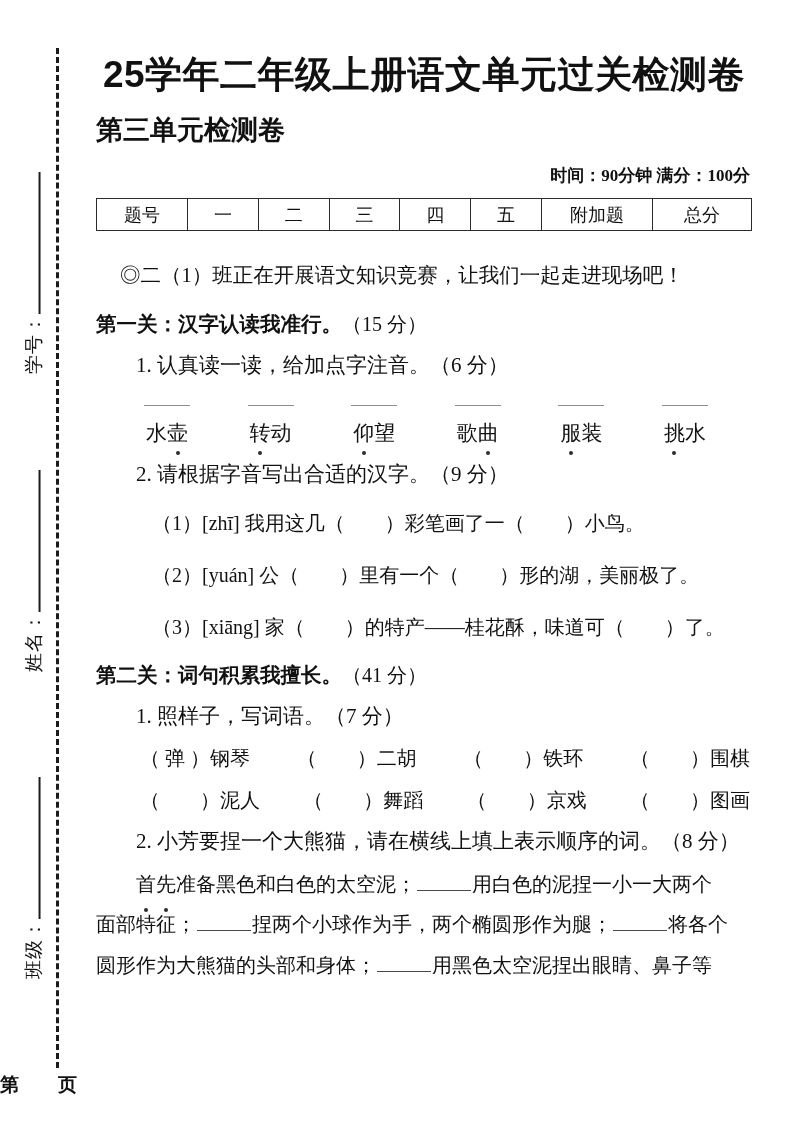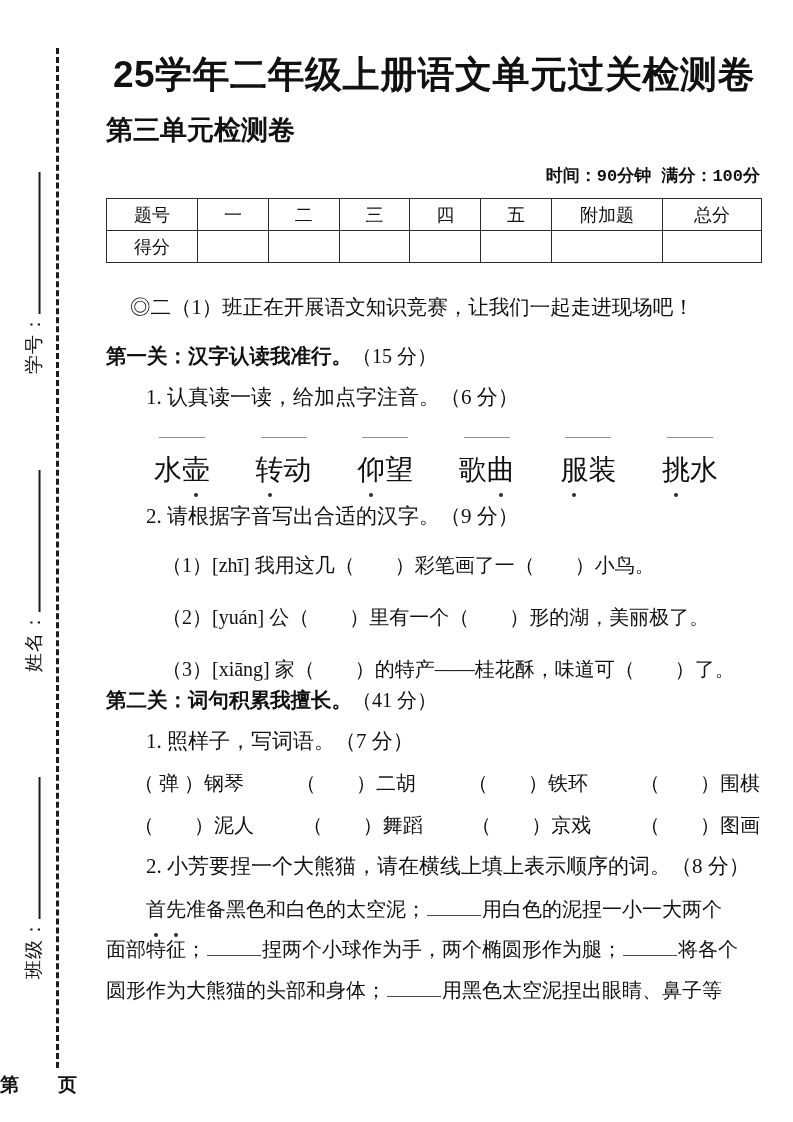--- a/index.html
+++ b/index.html
@@ -16,71 +16,71 @@
   .side-item > span {
     position:absolute; left:0; top:0; white-space:nowrap;
     transform: translate(-50%,-50%) rotate(-90deg);
     font-size:19px; letter-spacing:1px;
   }
   .side-blank {
     display:inline-block; width:142px; height:1.05em;
     border-bottom:2.4px solid #1c1c1c; vertical-align:baseline;
   }
   
-  .main { position:absolute; left:106px; top:0; width:656px; }
+  .main { position:absolute; left:96px; top:0; width:656px; }
   .title {
     margin:50px 0 0 0; text-align:center;
     font-family:"Liberation Sans", sans-serif; font-weight:700;
     font-size:37px; letter-spacing:0.5px;
   }
   .subtitle {
     margin:12px 0 0 0; text-align:left;
     font-family:"Liberation Sans", sans-serif; font-weight:600; font-size:27px;
   }
   .meta {
     margin-top:16px; text-align:right; padding-right:2px;
-    font-family:Liberation Mono, monospace; font-weight:700; font-size:17px;
+    font-family:Liberation Serif, serif; font-weight:700; font-size:17px;
   }
   table.score {
     margin-top:11px; width:100%; border-collapse:collapse;
     font-family:"Liberation Sans", sans-serif; font-size:18px;
   }
   table.score td {
     border:1.8px solid #2b2b2b; height:31px; text-align:center;
     font-weight:500; padding:0 2px;
   }
   table.score td:first-child { width:86px; }
   table.score td:nth-child(7) { width:106px; }
   table.score td:nth-child(8) { width:94px; }
   .intro { margin-top:30px; font-size:20.5px; padding-left:24px; }
   .section-heading {
-    margin-top:0; font-size:20.5px;
+    margin-top:17px; font-size:20.5px;
     font-family:"Liberation Sans", sans-serif; font-weight:700;
   }
   .section-heading .score-part {
     font-family:"Liberation Serif", serif; font-weight:400; font-size:20px;
   }
   .q-label { margin:13px 0 0 40px; font-size:21px; }
   
   .word-row {
     margin:26px 44px 0 48px; display:flex; justify-content:space-between;
   }
   .word-col { display:flex; flex-direction:column; align-items:center; }
   .pinyin-line { width:46px; border-top:1.8px solid #8d8d8d; margin-bottom:13px; }
-  .word { font-size:28px; white-space:nowrap; }
+  .word { font-size:21px; white-space:nowrap; }
   .char { position:relative; display:inline-block; }
   .char.dotted::after {
     content:""; position:absolute; left:50%; bottom:-8px;
     width:4px; height:4px; border-radius:50%; background:#2e2e2e;
     transform:translateX(-50%);
   }
   .fill-items { margin:8px 0 0 56px; font-size:20px; }
   .fill-items > div { margin-top:18px; line-height:34px; white-space:nowrap; }
   .word-pair-row {
-    margin:15px 2px 0 28px; display:flex; justify-content:space-between;
+    margin:15px 2px 0 44px; display:flex; justify-content:space-between;
     font-size:20px; white-space:nowrap;
   }
   .passage { margin-top:9px; font-size:20px; line-height:40.5px; }
   .blank-line {
     display:inline-block; width:54px; height:0.95em; margin:0 1px;
     border-bottom:1.8px solid #4a4a4a; vertical-align:baseline;
   }
   .footer {
     position:absolute; left:0; bottom:24px; width:100%; text-align:left;
     font-family:"Liberation Sans", sans-serif; font-weight:700;
@@ -115,30 +115,20 @@
         <tr id="score-header-row">
             <td>题号</td>
             <td>一</td>
             <td>二</td>
             <td>三</td>
             <td>四</td>
             <td>五</td>
             <td>附加题</td>
             <td>总分</td>
           </tr>
-        <tr id="score-value-row">
-            <td>得分</td>
-            <td></td>
-            <td></td>
-            <td></td>
-            <td></td>
-            <td></td>
-            <td></td>
-            <td></td>
-          </tr>
       </tbody>
     </table>
 
     <p class="intro">◎二（1）班正在开展语文知识竞赛，让我们一起走进现场吧！</p>
 
     <div class="section-heading">
       <span>第一关：汉字认读我准行。</span><span class="score-part">（15 分）</span>
     </div>
 
     <div class="q-label">1. 认真读一读，给加点字注音。（6 分）</div>

